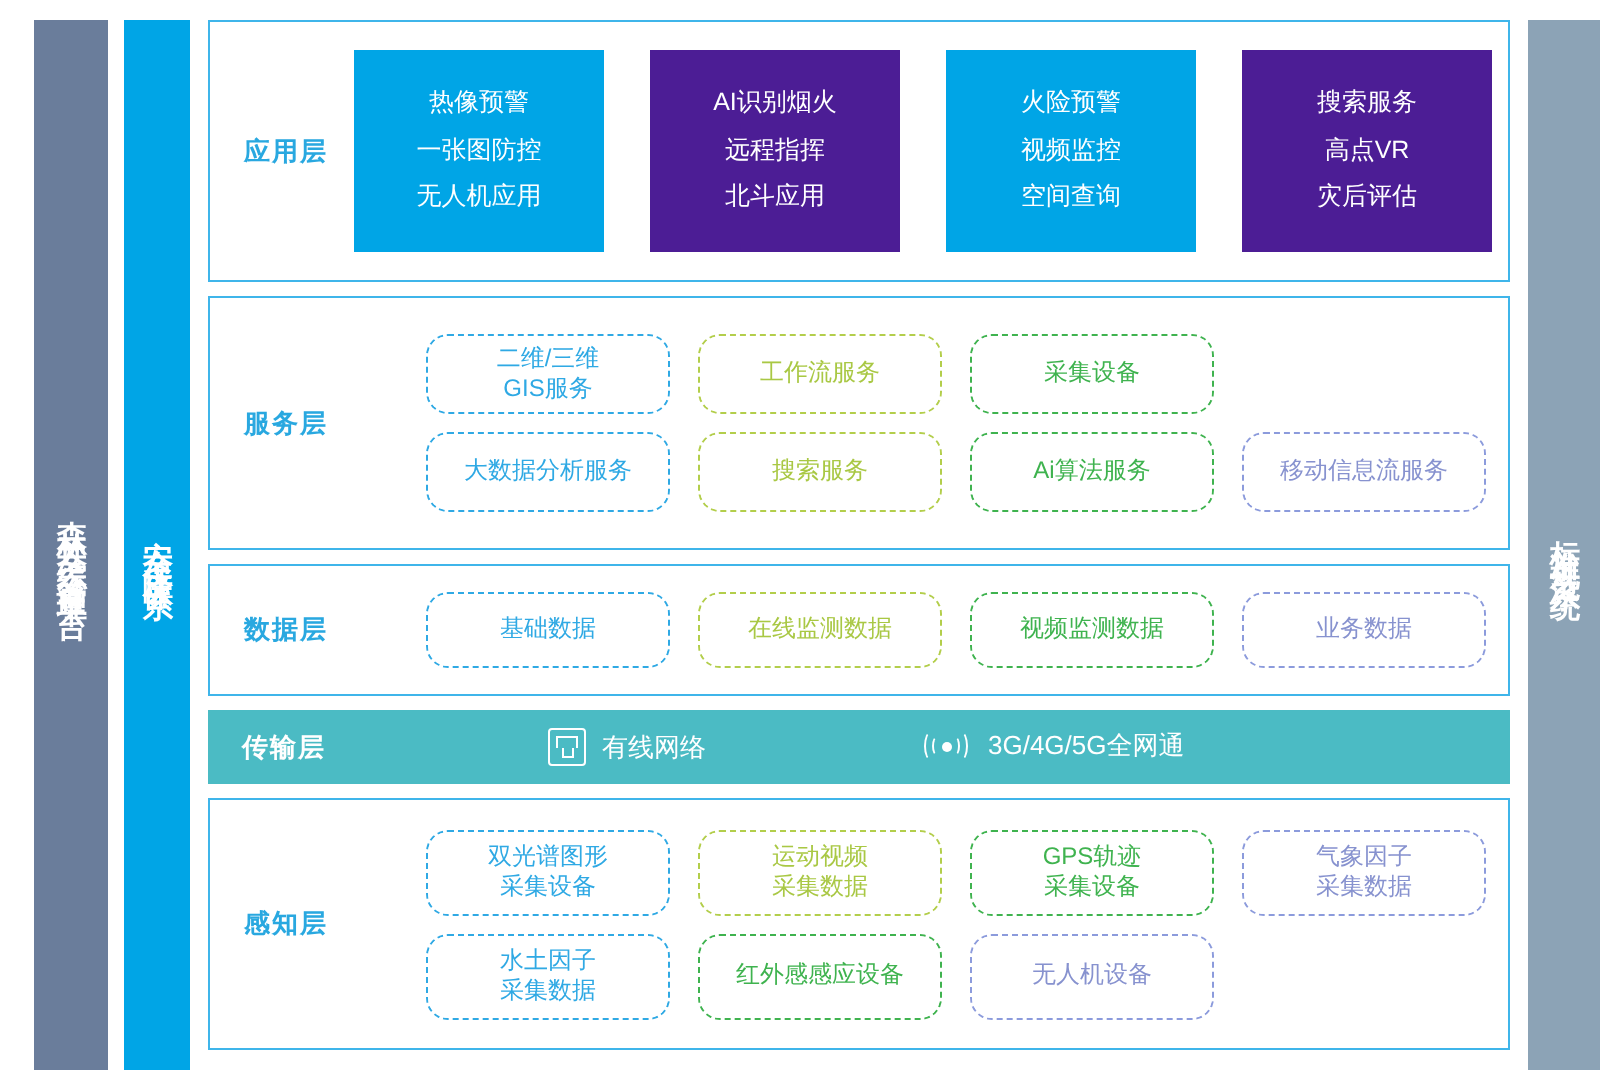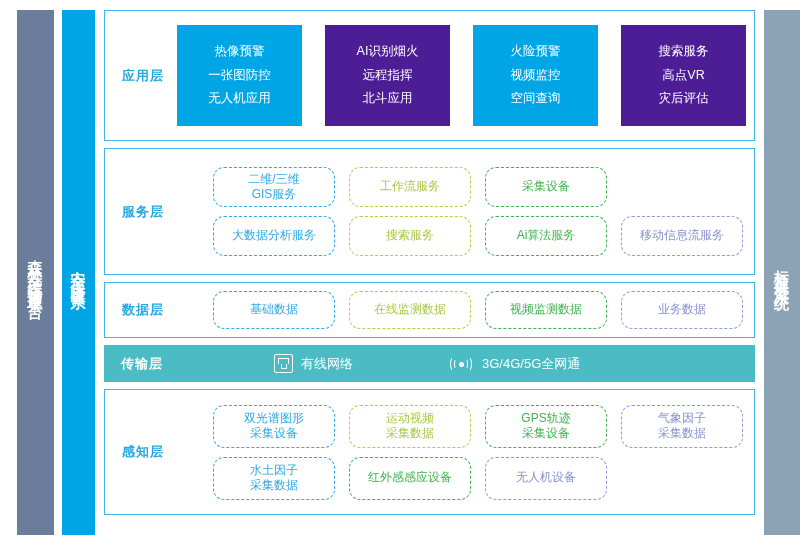--- a/index.html
+++ b/index.html
@@ -125,37 +125,37 @@
   .pill.c-olive {border-color:#B3CE4B;color:#A9C844;}
   .pill.c-green {border-color:#3FB34F;color:#3FB34F;}
   .pill.c-violet{border-color:#8C9BDC;color:#8792CF;}
   .pill.w2{width:122px;}
 
   
   .panel-svc{height:127px;}
   .panel-svc .pill{height:40px;}
 
   
-  .panel-data{height:56px;}
+  .panel-data{height:66px;}
   .panel-data .pill{height:38px;}
 
   
   .panel-trans{
     height:37px;
     background:#4BBBC4;
     border:none;
     display:flex;
     align-items:center;
   }
   .panel-trans .layer-label{color:#ffffff;}
   .trans-body{
     flex:1 1 auto;
     display:flex;
-    align-items:flex-end;
-    gap:5px;
+    align-items:flex-start;
+    gap:17px;
     padding-left:98px;
     color:#ffffff;
     font-size:13px;
   }
   .trans-item{display:flex;align-items:center;gap:8px;white-space:nowrap;}
   .trans-item + .trans-item{margin-left:90px;}
   .icon-eth{
     width:19px;height:19px;
     border:1.6px solid #ffffff;
     border-radius:2px;

